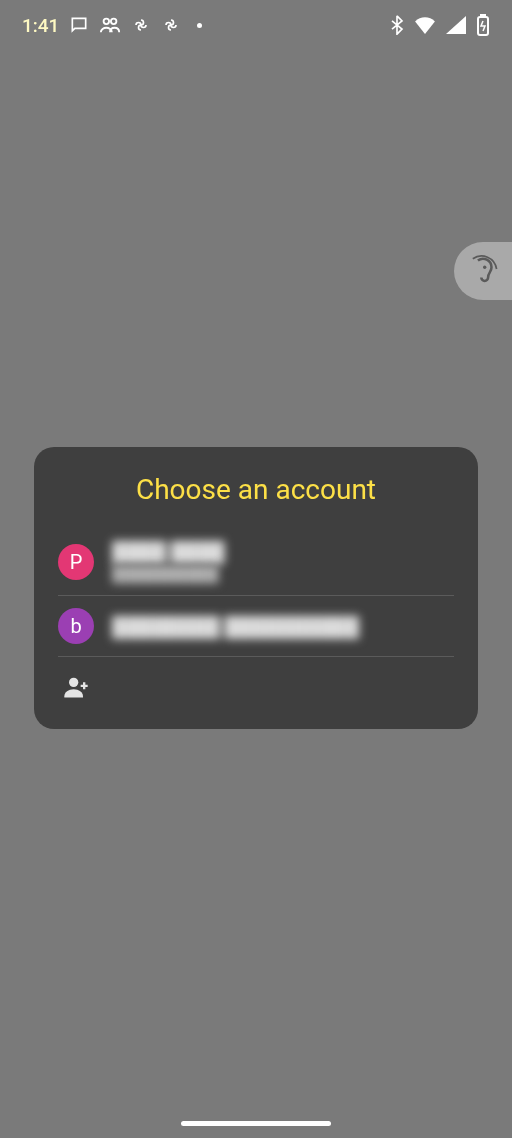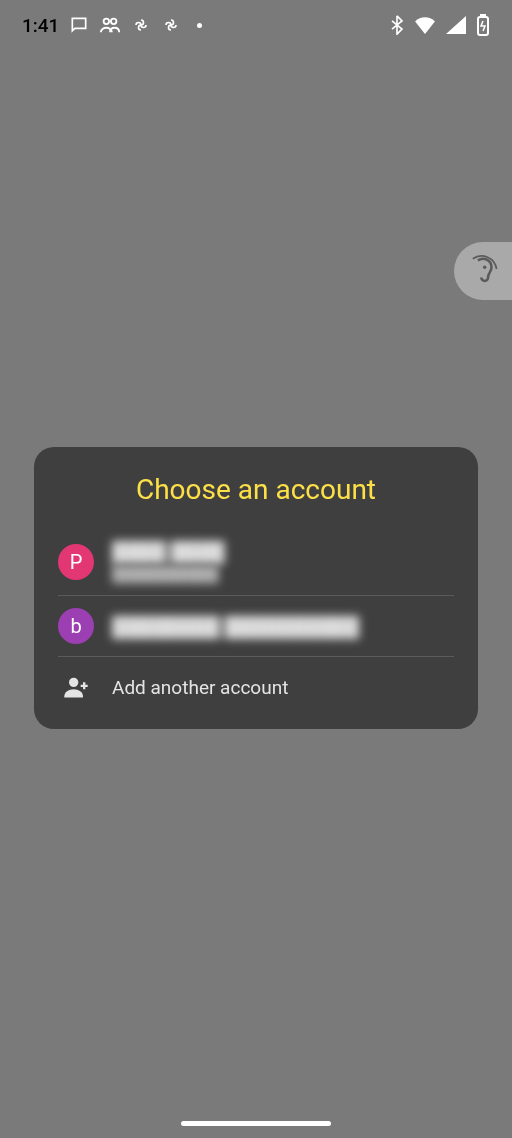--- a/index.html
+++ b/index.html
@@ -14,21 +14,21 @@
 
   
   .statusbar {
     position: absolute;
     top: 0; left: 0; right: 0;
     height: 50px;
     display: flex;
     align-items: center;
     justify-content: space-between;
     padding: 16px 22px;
-    color: #000000;
+    color: #fef9c3;
     font-size: 19px;
     font-weight: 500;
   }
   .statusbar .left, .statusbar .right {
     display: flex;
     align-items: center;
     gap: 10px;
   }
   .statusbar svg { display: block; }
   .status-dot {
@@ -203,17 +203,16 @@
   <div class="divider"></div>
 
   <div class="account-row add-row">
     <span class="icon-slot">
       <svg viewBox="0 0 24 24" fill="#e4e4e4">
         <circle cx="10" cy="8" r="4"></circle>
         <path d="M2 20c0-3.3 3.6-6 8-6s8 2.7 8 6v1H2v-1z"></path>
         <path d="M19 8v6M16 11h6" stroke="#e4e4e4" stroke-width="2"></path>
       </svg>
     </span>
-    <span class="add-label">Add another account</span>
   </div>
 </div>
 
 <div class="home-indicator"></div>
 
 </body></html>

